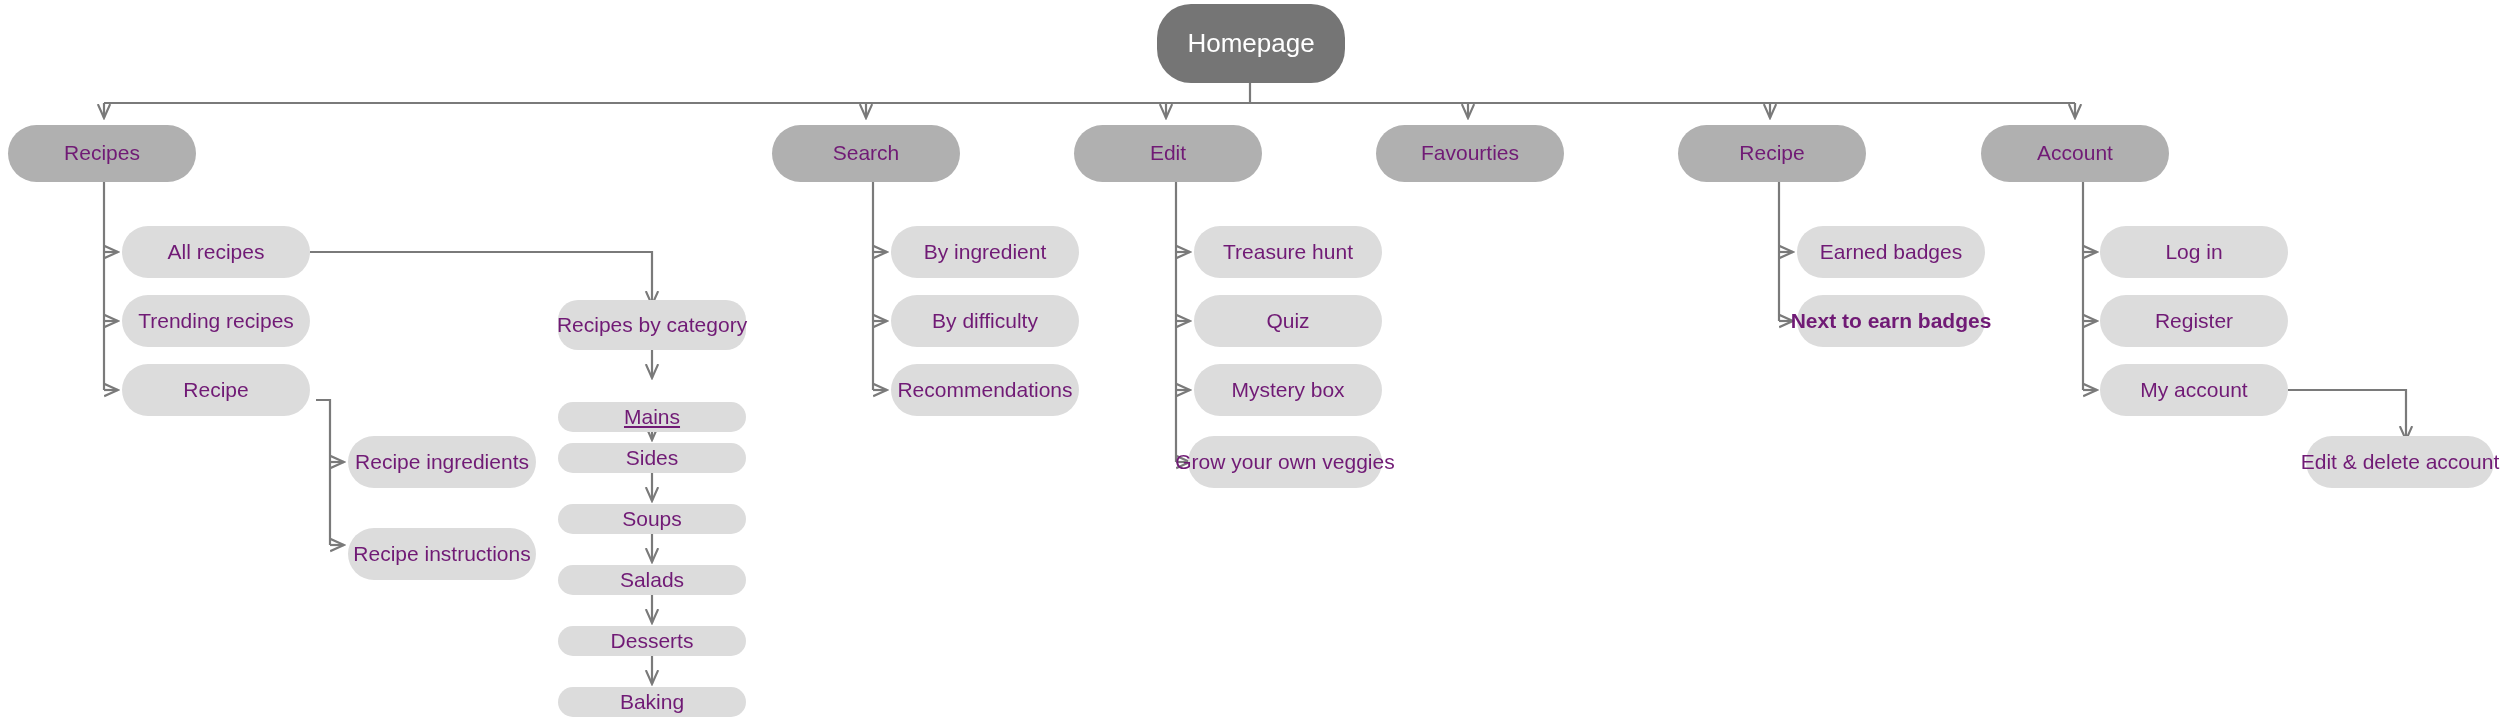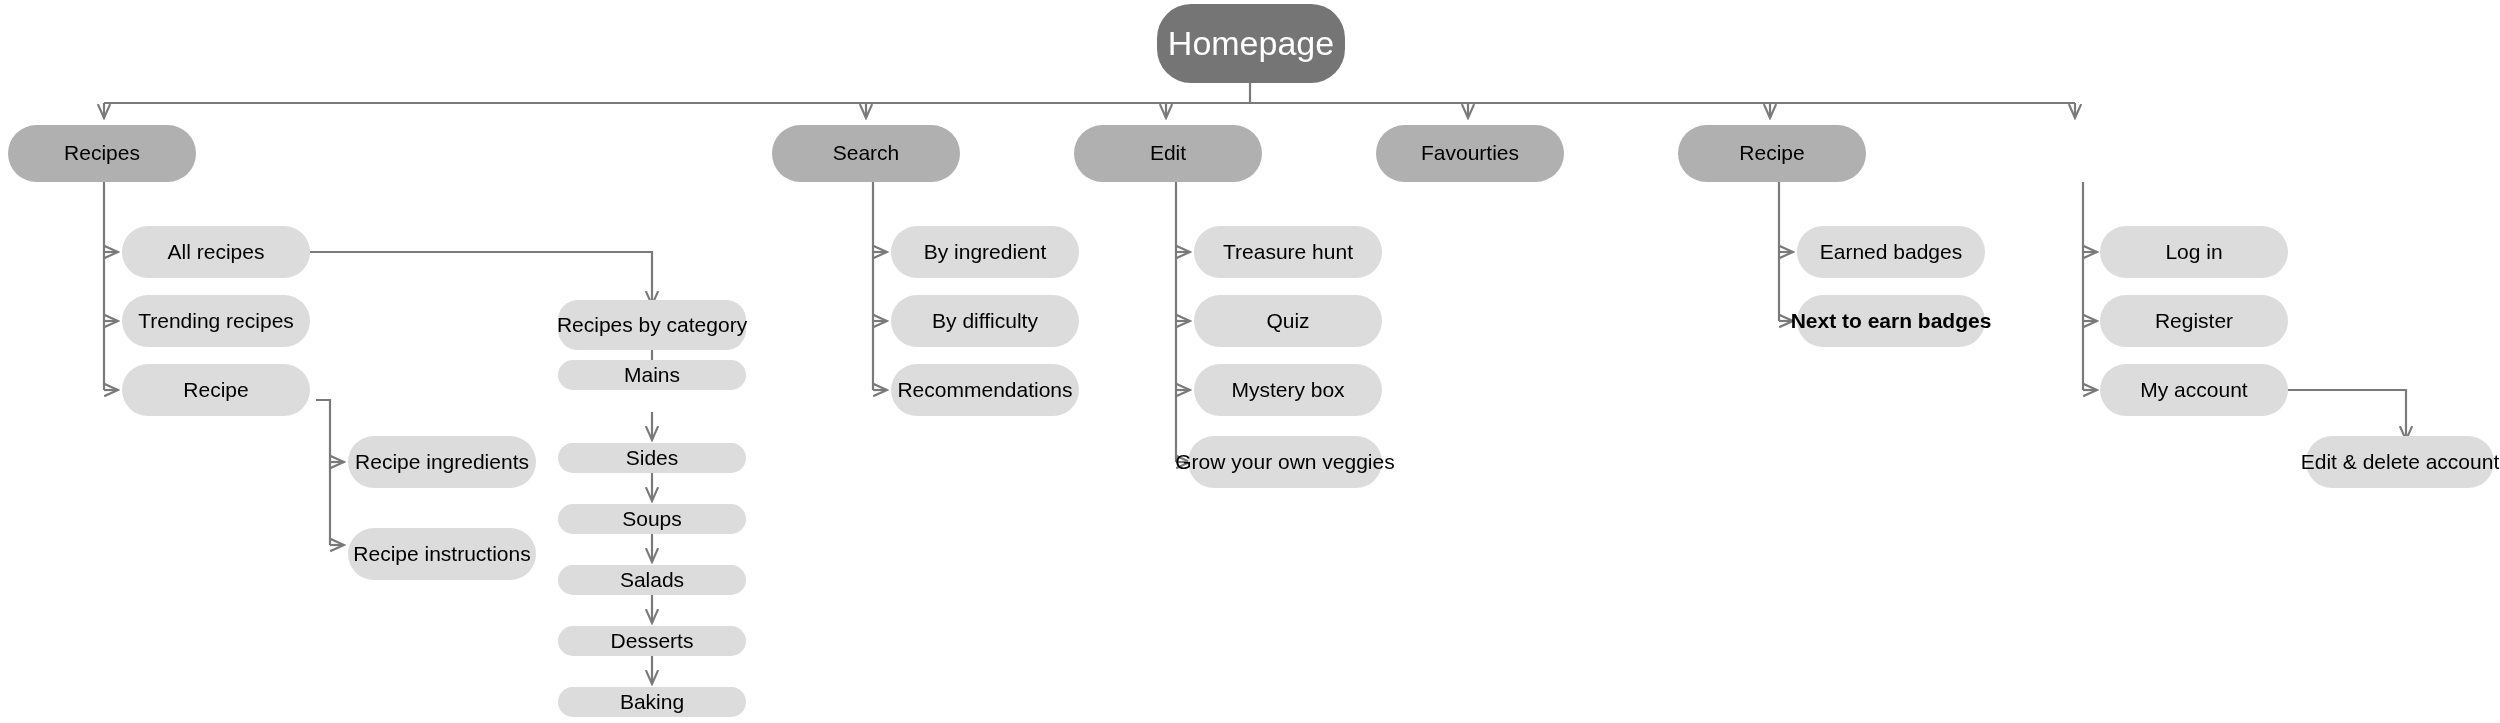--- a/index.html
+++ b/index.html
@@ -10,30 +10,30 @@
     overflow:hidden;
   }
   #canvas{position:relative;width:2500px;height:723px;}
   #wires{position:absolute;left:0;top:0;width:2500px;height:723px;pointer-events:none;}
   .node{
     position:absolute;
     display:flex;align-items:center;justify-content:center;
     text-align:center;
     box-sizing:border-box;
     border-radius:28px;
-    color:#000000;
+    color:#701a75;
     font-size:21px;
     line-height:1.15;
     padding:0 10px;
     white-space:nowrap;
   }
   .node.root{
     background:#757575;
     color:#ffffff;
-    font-size:34px;
+    font-size:26px;
     border-radius:34px;
   }
   .node.primary{background:#b0b0b0;border-radius:30px;}
   .node.leaf{background:#dcdcdc;}
   .node.chain{background:#dcdcdc;border-radius:20px;}
 </style>
 </head>
 <body>
 
 <div id="canvas">
@@ -111,41 +111,44 @@
   </div>
   <div class="node primary" style="left:1074px;top:125px;width:188px;height:57px;">
     <span>Edit</span>
   </div>
   <div class="node primary" style="left:1376px;top:125px;width:188px;height:57px;">
     <span>Favourties</span>
   </div>
   <div class="node primary" style="left:1678px;top:125px;width:188px;height:57px;">
     <span>Recipe</span>
   </div>
+  <div class="node primary" style="left:1981px;top:125px;width:188px;height:57px;">
+    <span>Account</span>
+  </div>
 
   <div class="node leaf" style="left:122px;top:226px;width:188px;height:52px;">
     <span>All recipes</span>
   </div>
   <div class="node leaf" style="left:122px;top:295px;width:188px;height:52px;">
     <span>Trending recipes</span>
   </div>
   <div class="node leaf" style="left:122px;top:364px;width:188px;height:52px;">
     <span>Recipe</span>
   </div>
   <div class="node leaf" style="left:348px;top:436px;width:188px;height:52px;">
     <span>Recipe ingredients</span>
   </div>
   <div class="node leaf" style="left:348px;top:519px;width:188px;height:52px;margin-top:9px;">
     <span>Recipe instructions</span>
   </div>
 
   <div class="node chain" style="left:558px;top:300px;width:188px;height:50px;">
     <span>Recipes by category</span>
   </div>
-  <div class="node chain" style="left:558px;top:360px;width:188px;height:30px;">
+  <div class="node chain" style="left:558px;top:402px;width:188px;height:30px;text-decoration:underline;">
     <span>Mains</span>
   </div>
   <div class="node chain" style="left:558px;top:443px;width:188px;height:30px;">
     <span>Sides</span>
   </div>
   <div class="node chain" style="left:558px;top:504px;width:188px;height:30px;">
     <span>Soups</span>
   </div>
   <div class="node chain" style="left:558px;top:565px;width:188px;height:30px;">
     <span>Salads</span>

